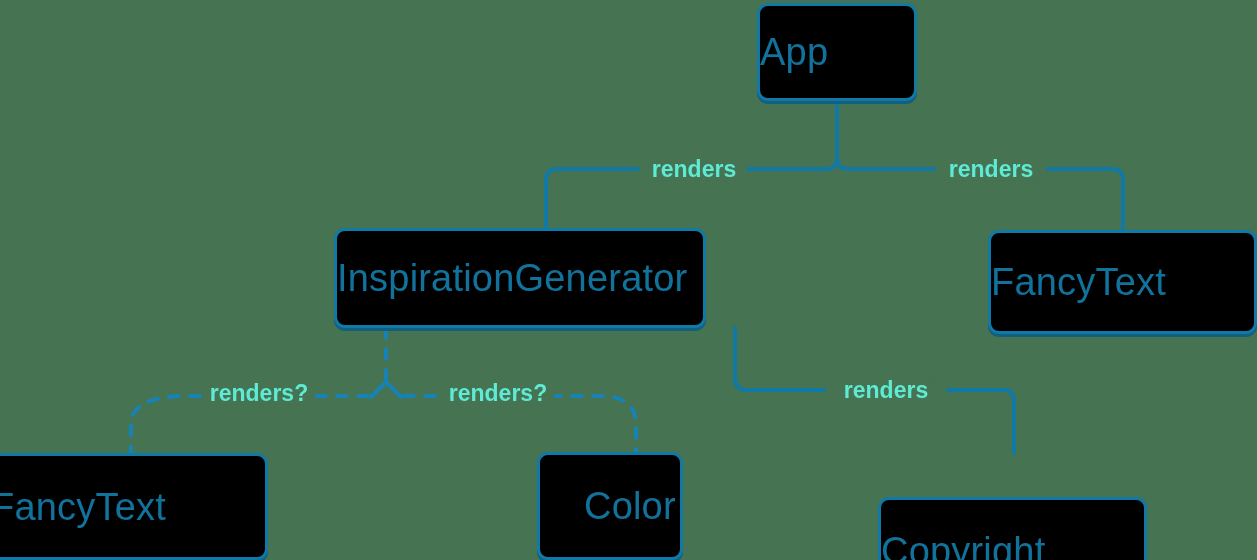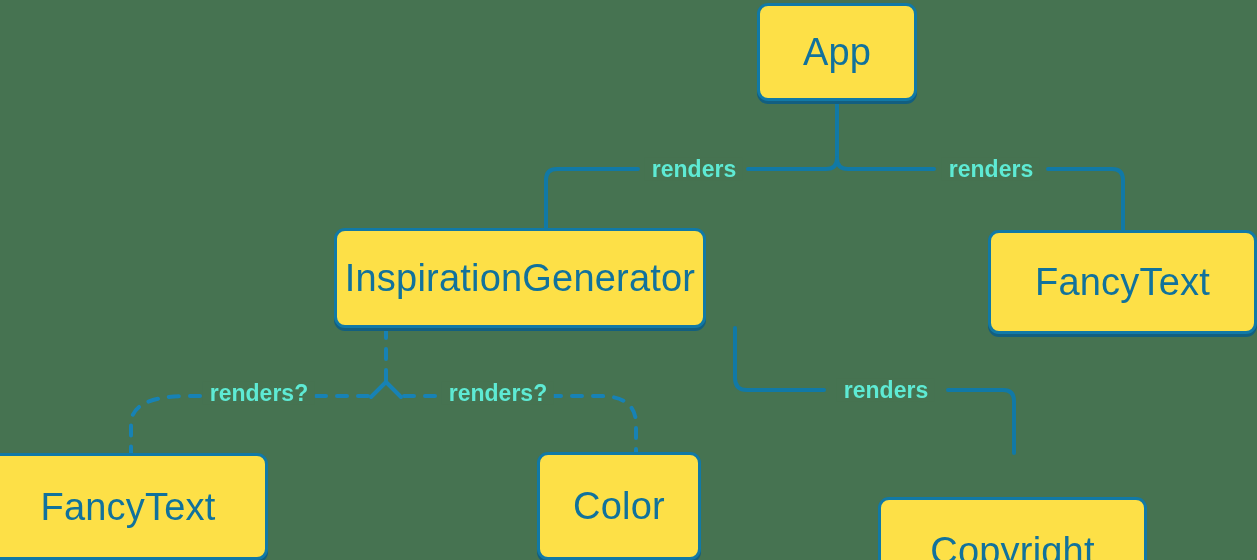--- a/index.html
+++ b/index.html
@@ -29,26 +29,25 @@
   #nodes-layer {
     position: absolute;
     left: 0;
     top: 0;
     width: 1257px;
     height: 560px;
   }
   .node {
     position: absolute;
     box-sizing: border-box;
-    background: #fde047;
+    background: #000000;
     border: 3px solid #1179a6;
     border-radius: 11px;
     display: flex;
     align-items: center;
-    justify-content: center;
     box-shadow: 0 3px 0 0 #125f80;
   }
   .node-label {
     color: #11729c;
     font-family: "Liberation Sans", sans-serif;
     font-size: 38px;
     font-weight: 400;
     letter-spacing: 0.2px;
     line-height: 1;
     white-space: nowrap;
@@ -100,21 +99,21 @@
     </div>
 
     <div class="node" style="left:988px; top:230px; width:269px; height:104px;">
       <span class="node-label">FancyText</span>
     </div>
 
     <div class="node" style="left:-12px; top:453px; width:280px; height:107px;">
       <span class="node-label">FancyText</span>
     </div>
 
-    <div class="node" style="left:537px; top:452px; width:164px; height:108px;">
+    <div class="node" style="left:537px; top:452px; width:146px; height:108px;padding-left:44px;">
       <span class="node-label">Color</span>
     </div>
 
     <div class="node" style="left:878px; top:453px; width:269px; height:107px;margin-top:44px;">
       <span class="node-label">Copyright</span>
     </div>
 
     <span class="edge-label" style="left:694px; top:169px;">renders</span>
 
     <span class="edge-label" style="left:991px; top:169px;">renders</span>

